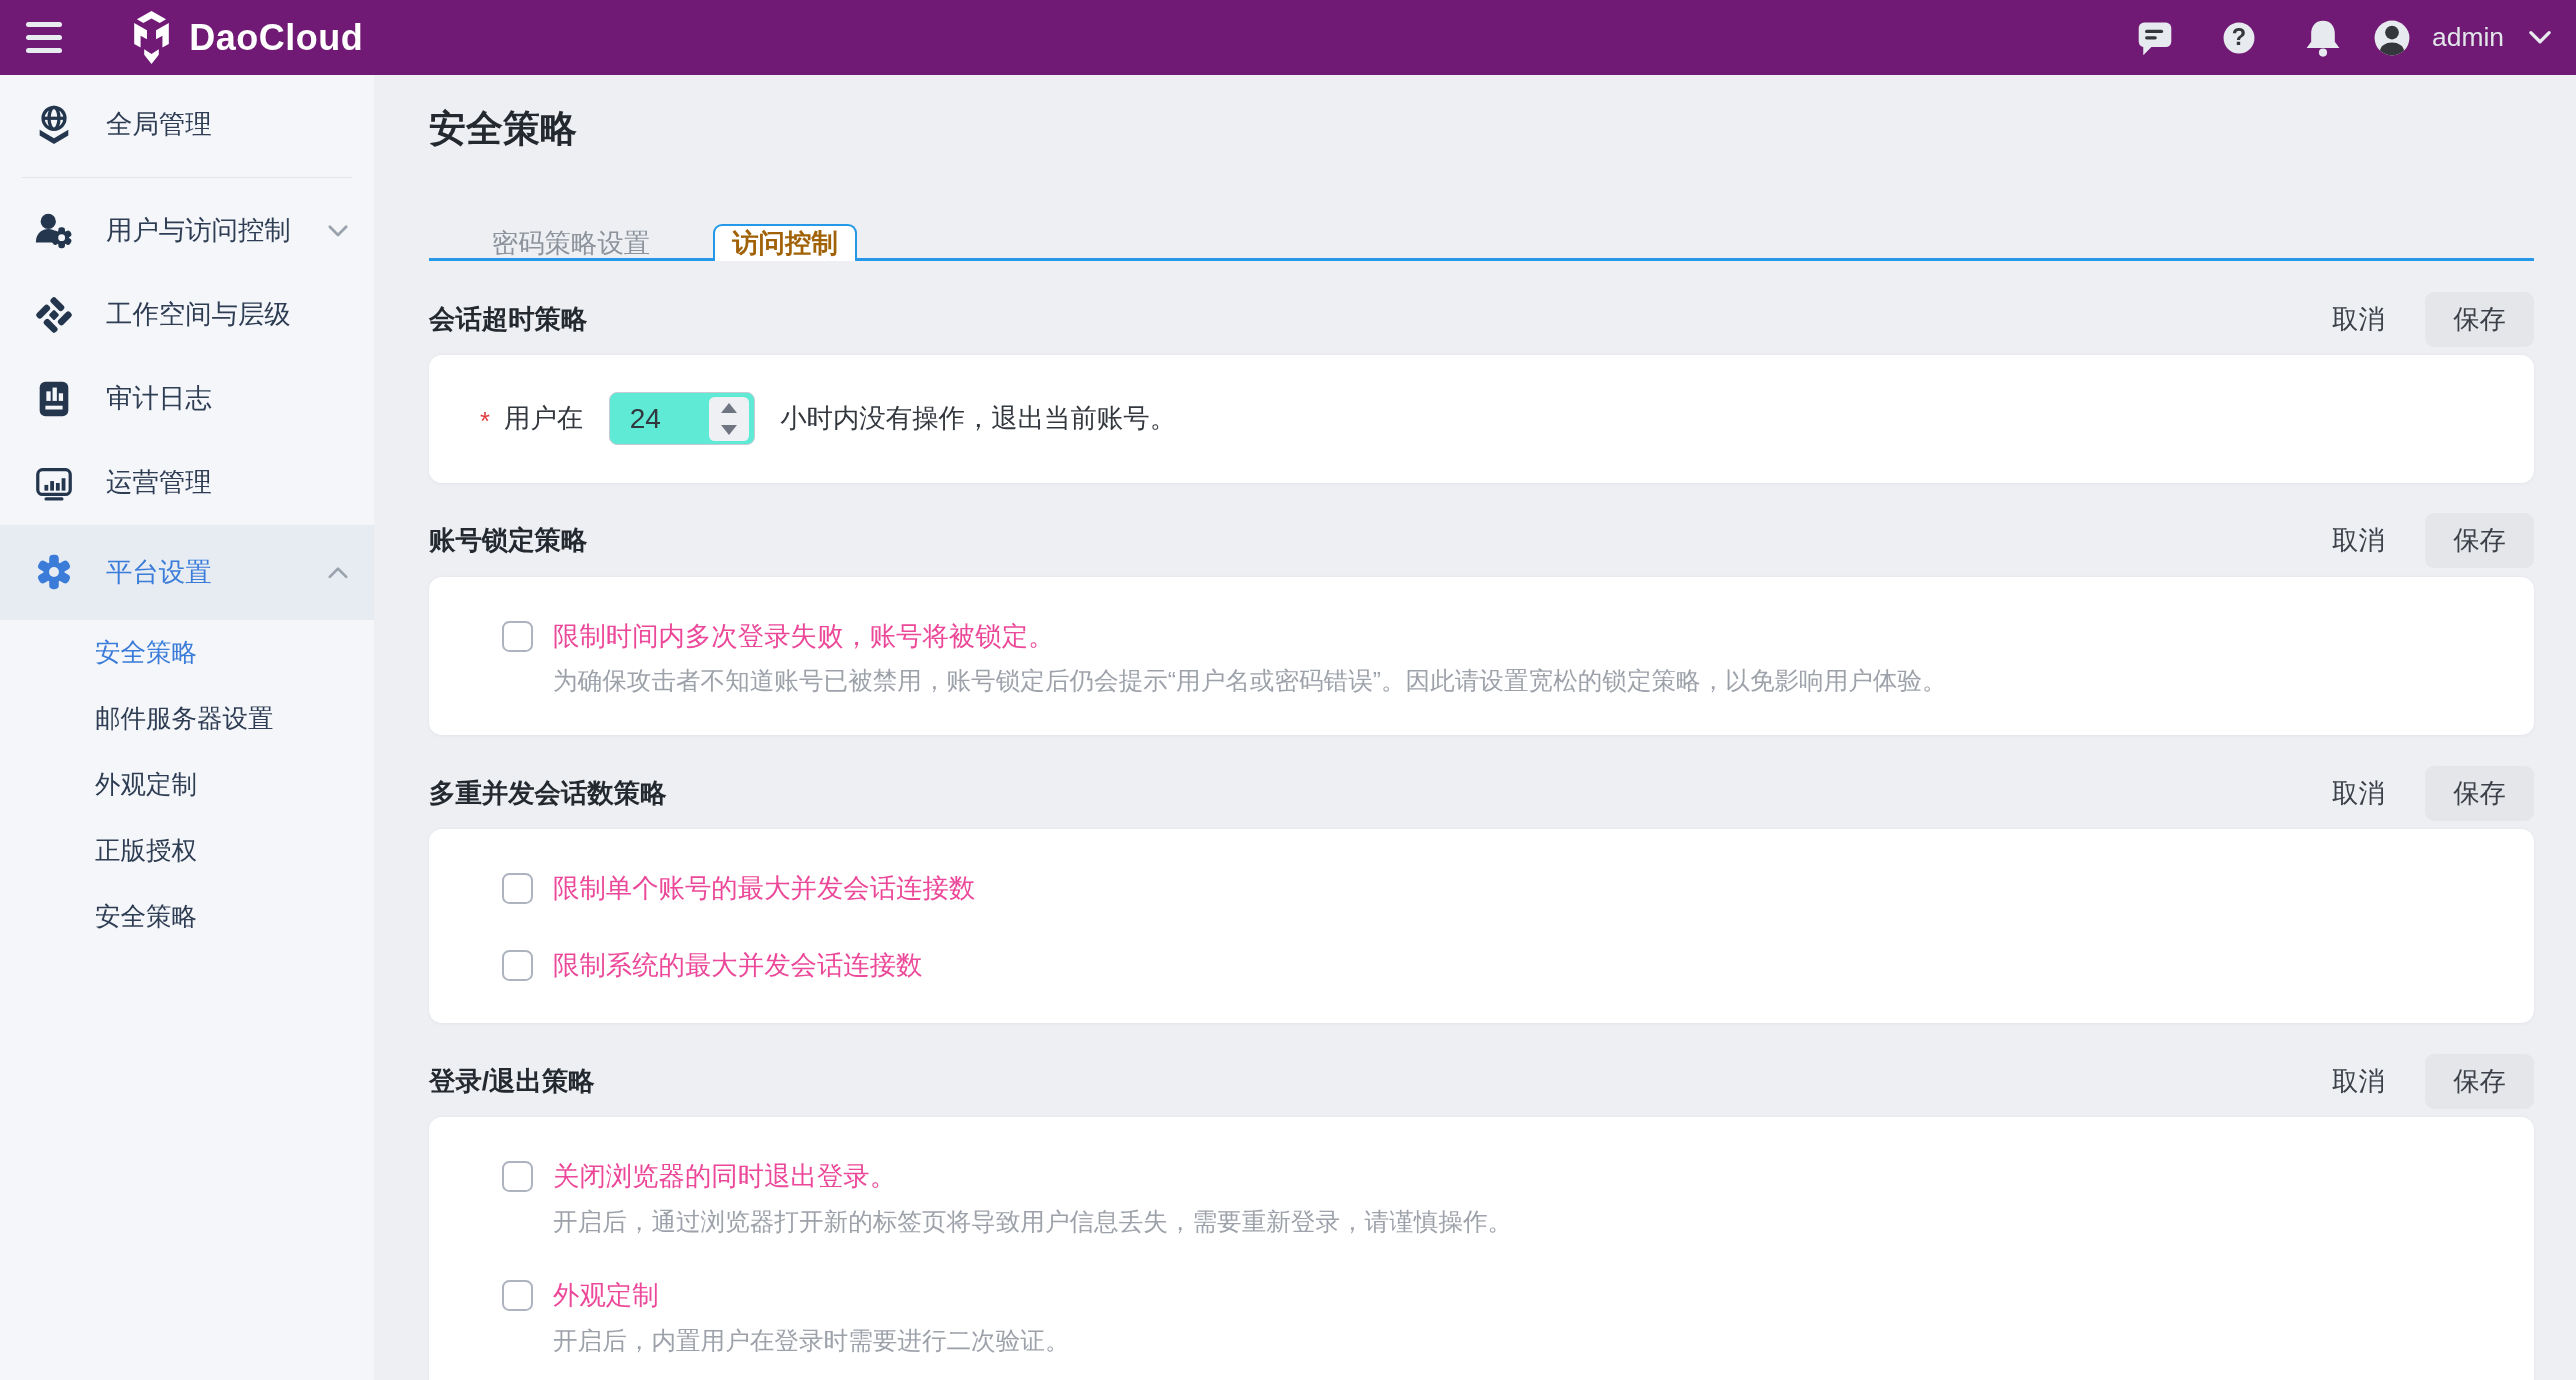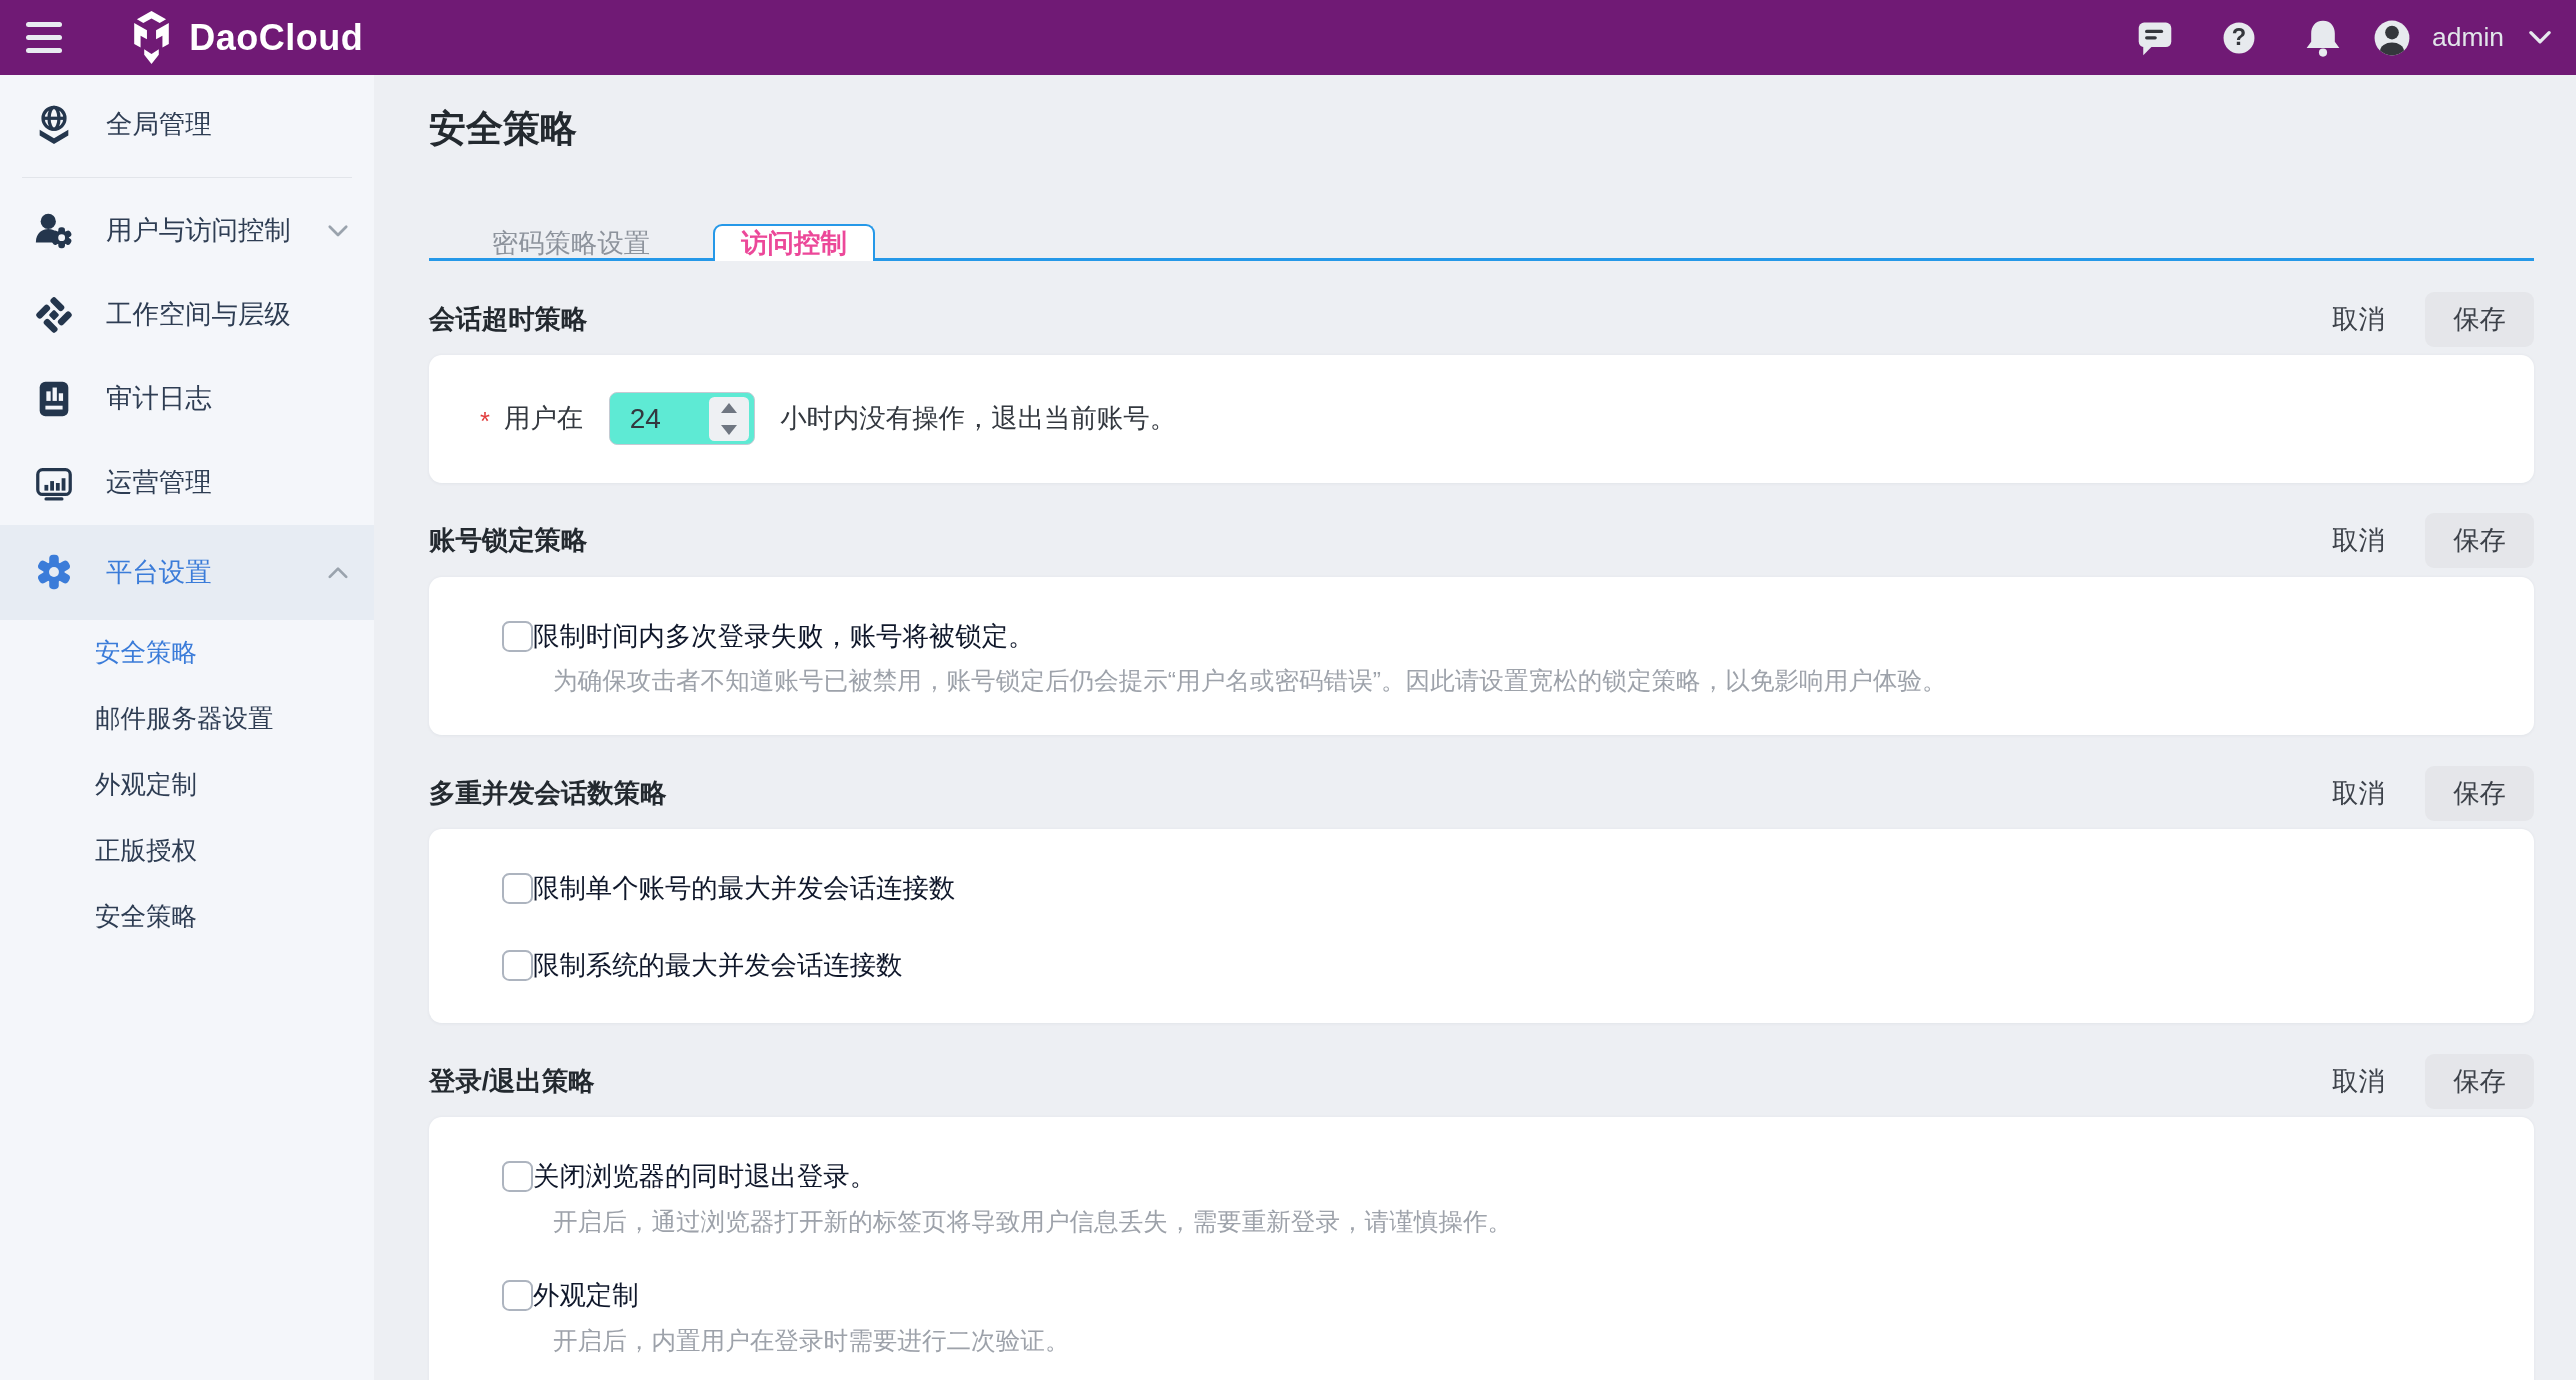--- a/index.html
+++ b/index.html
@@ -39,22 +39,22 @@
     font-size:25.5px; color:#2e3d53; cursor:pointer; }
   .sub-item.active { color:#3b7cd9; }
 
   
   .page-title { font-size:37px; font-weight:bold; color:#23292f; line-height:42px; }
   .tabbar { position:relative; display:flex; align-items:flex-end; height:71px; margin-top:40px; }
   .tabbar::after { content:""; position:absolute; left:0; right:0; bottom:0; height:2.7px;
     background:#2598e8; z-index:0; }
   .tab { width:284px; display:flex; align-items:center; justify-content:center;
     font-size:26.4px; color:#8d939c; cursor:pointer; z-index:0; }
-  .tab.active { width:162px; background:#fff; border:2.7px solid #2598e8; border-bottom:none;
-    border-radius:9px 9px 0 0; color:#ec4899; font-weight:bold; z-index:1; }
+  .tab.active { width:144px; background:#fff; border:2.7px solid #2598e8; border-bottom:none;
+    border-radius:9px 9px 0 0; color:#a16207; font-weight:bold; z-index:1; }
 
   
   .section-header { display:flex; align-items:center; margin-top:35px; height:46px; }
   .section-title { font-size:26.4px; font-weight:bold; color:#23292f; flex:1; }
   .btn-cancel { background:transparent; border:none; font-size:26.4px; color:#3c4149;
     padding:9px 24px; cursor:pointer; font-family:inherit; }
   .btn-save { background:#e5e6ea; border:none; font-size:26.4px; color:#3c4149;
     padding:10px 28px; border-radius:9px; margin-left:16.4px; cursor:pointer; font-family:inherit; }
   .card { background:#fff; border-radius:12.8px; margin-top:12.8px;
     box-shadow:0 0.9px 3.6px rgba(25,35,60,.05); }
@@ -72,21 +72,21 @@
   .arrow-up { width:0; height:0; border-left:8.2px solid transparent; border-right:8.2px solid transparent;
     border-bottom:10px solid #6f7681; }
   .arrow-down { width:0; height:0; border-left:8.2px solid transparent; border-right:8.2px solid transparent;
     border-top:10px solid #6f7681; }
 
   .card-checks { padding:42px 73px 40px 73px; }
   .cb-row { display:flex; align-items:center; }
   .cb-row + .cb-help { margin-top:12.8px; }
   .checkbox { width:31px; height:31px; border:2.3px solid #adb4bf; border-radius:7.3px;
     background:#fff; flex-shrink:0; cursor:pointer; }
-  .cb-lbl { font-size:26.4px; color:#0f172a; }
+  .cb-lbl { font-size:26.4px; color:#ec4899; margin-left:20px; }
   .cb-help { font-size:24.6px; color:#9da2aa; margin-left:51px; line-height:29px; }
   .gap46 { height:42px; }
 </style>
 </head>
 <body>
 
 <header class="topbar">
   <div class="hamburger">
     <span></span>
       <span></span>

